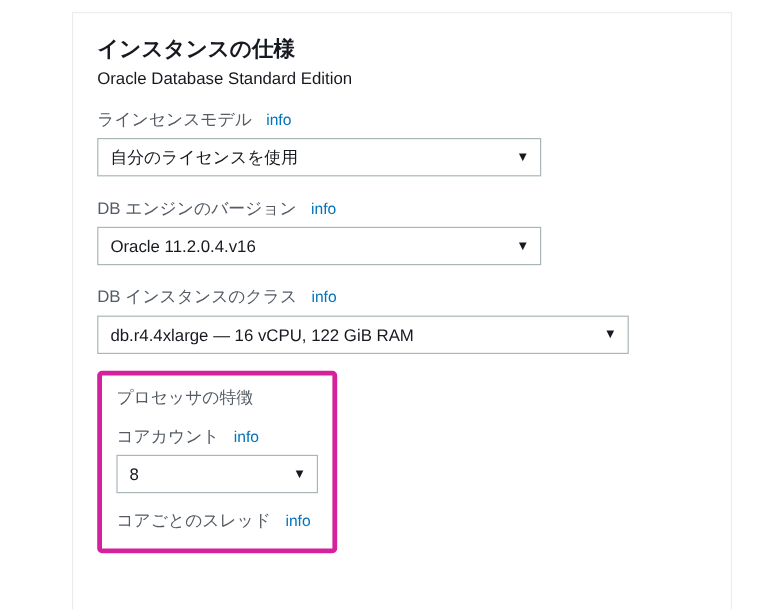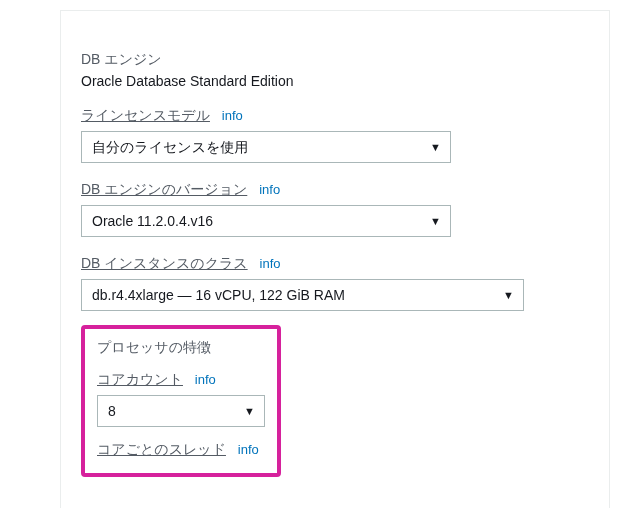--- a/index.html
+++ b/index.html
@@ -42,21 +42,20 @@
       font-size: 14px;
       color: #16191f;
       margin-top: 4px;
     }
     .field {
       margin-top: 18px;
     }
     .field-label {
       font-size: 14px;
       color: #545b64;
-      text-decoration: underline;
     }
     .info-link {
       color: #0073bb;
       font-size: 13px;
       text-decoration: none;
       margin-left: 8px;
     }
     .select-wrap {
       position: relative;
       margin-top: 6px;
@@ -96,22 +95,22 @@
     }
     .highlight-box .select-wrap { width: 100%; }
     .narrow-highlight { width: 200px; }
     .wide-select-field .select-wrap { width: 370px; }
   </style>
 </head>
 <body>
 
 <div class="panel">
 
+  <div class="heading">インスタンスの仕様</div>
 
-  <div class="section-label">DB エンジン</div>
   <div class="section-value">Oracle Database Standard Edition</div>
 
   <div class="field wide-select-field">
     <span class="field-label">ラインセンスモデル</span>
     <a href="#" class="info-link">info</a>
     <div class="select-wrap">
       <select>
         <option>自分のライセンスを使用</option>
       </select>
       <span class="select-caret">▼</span>

